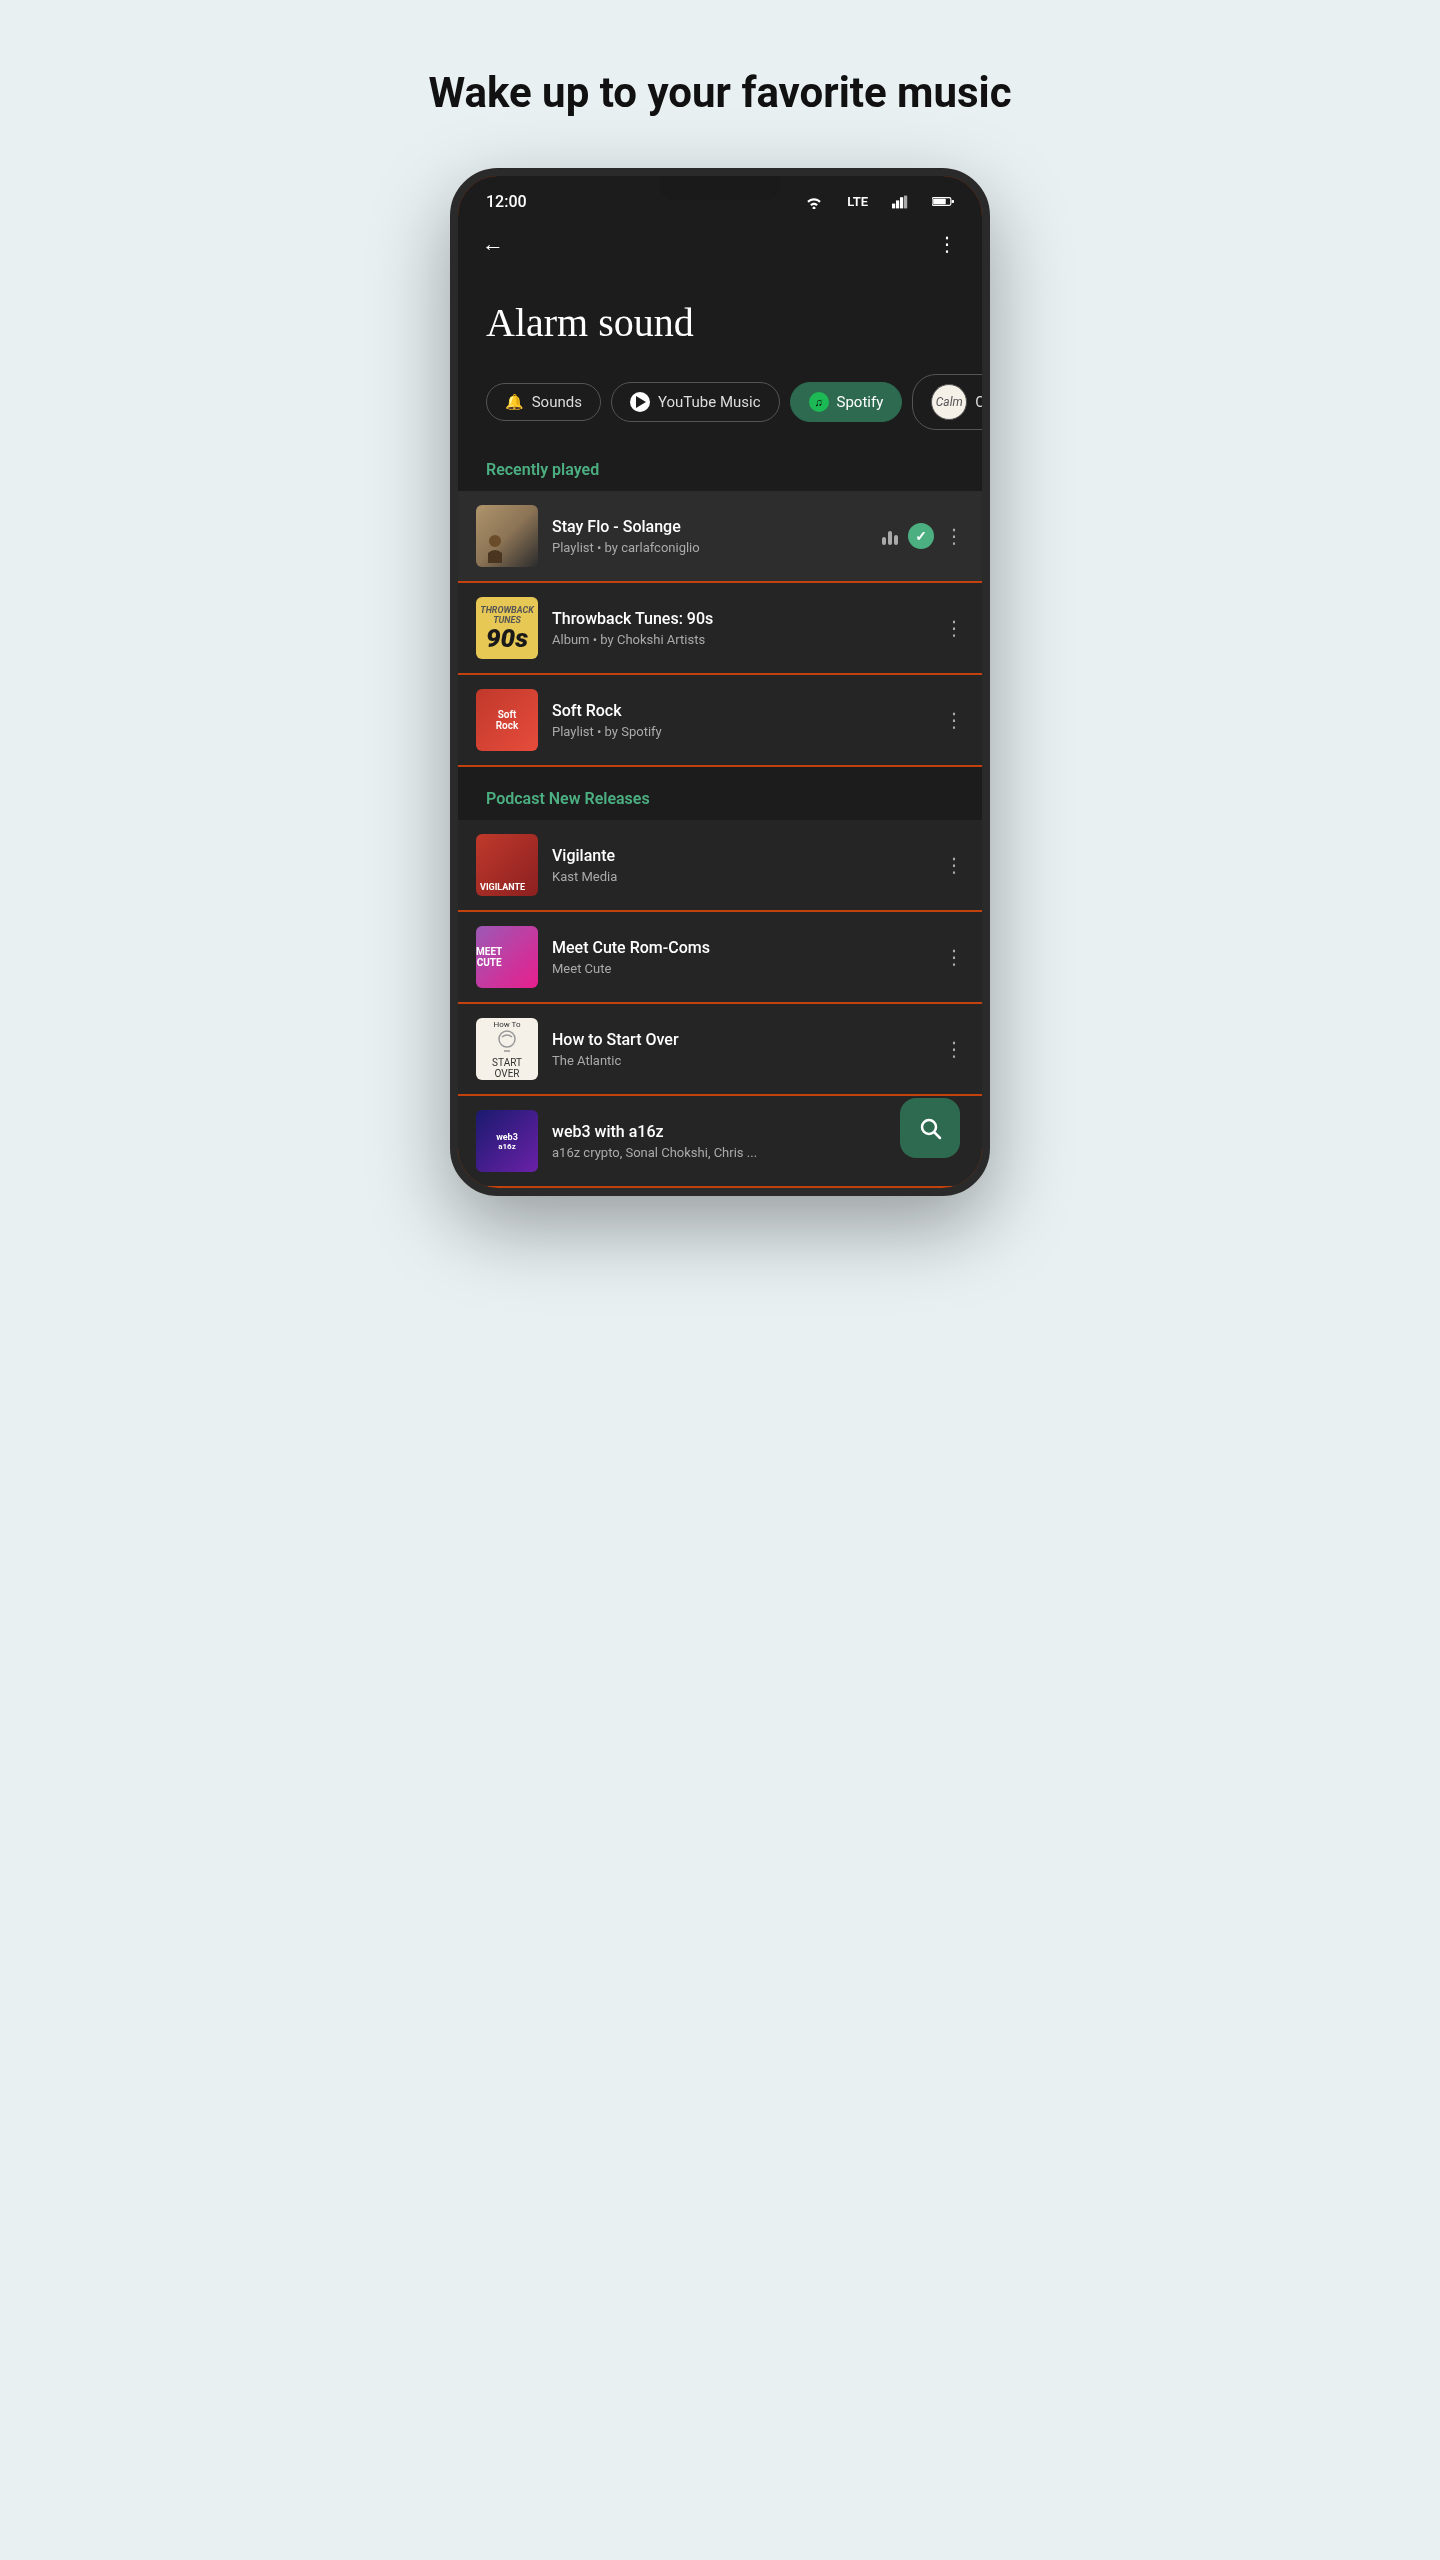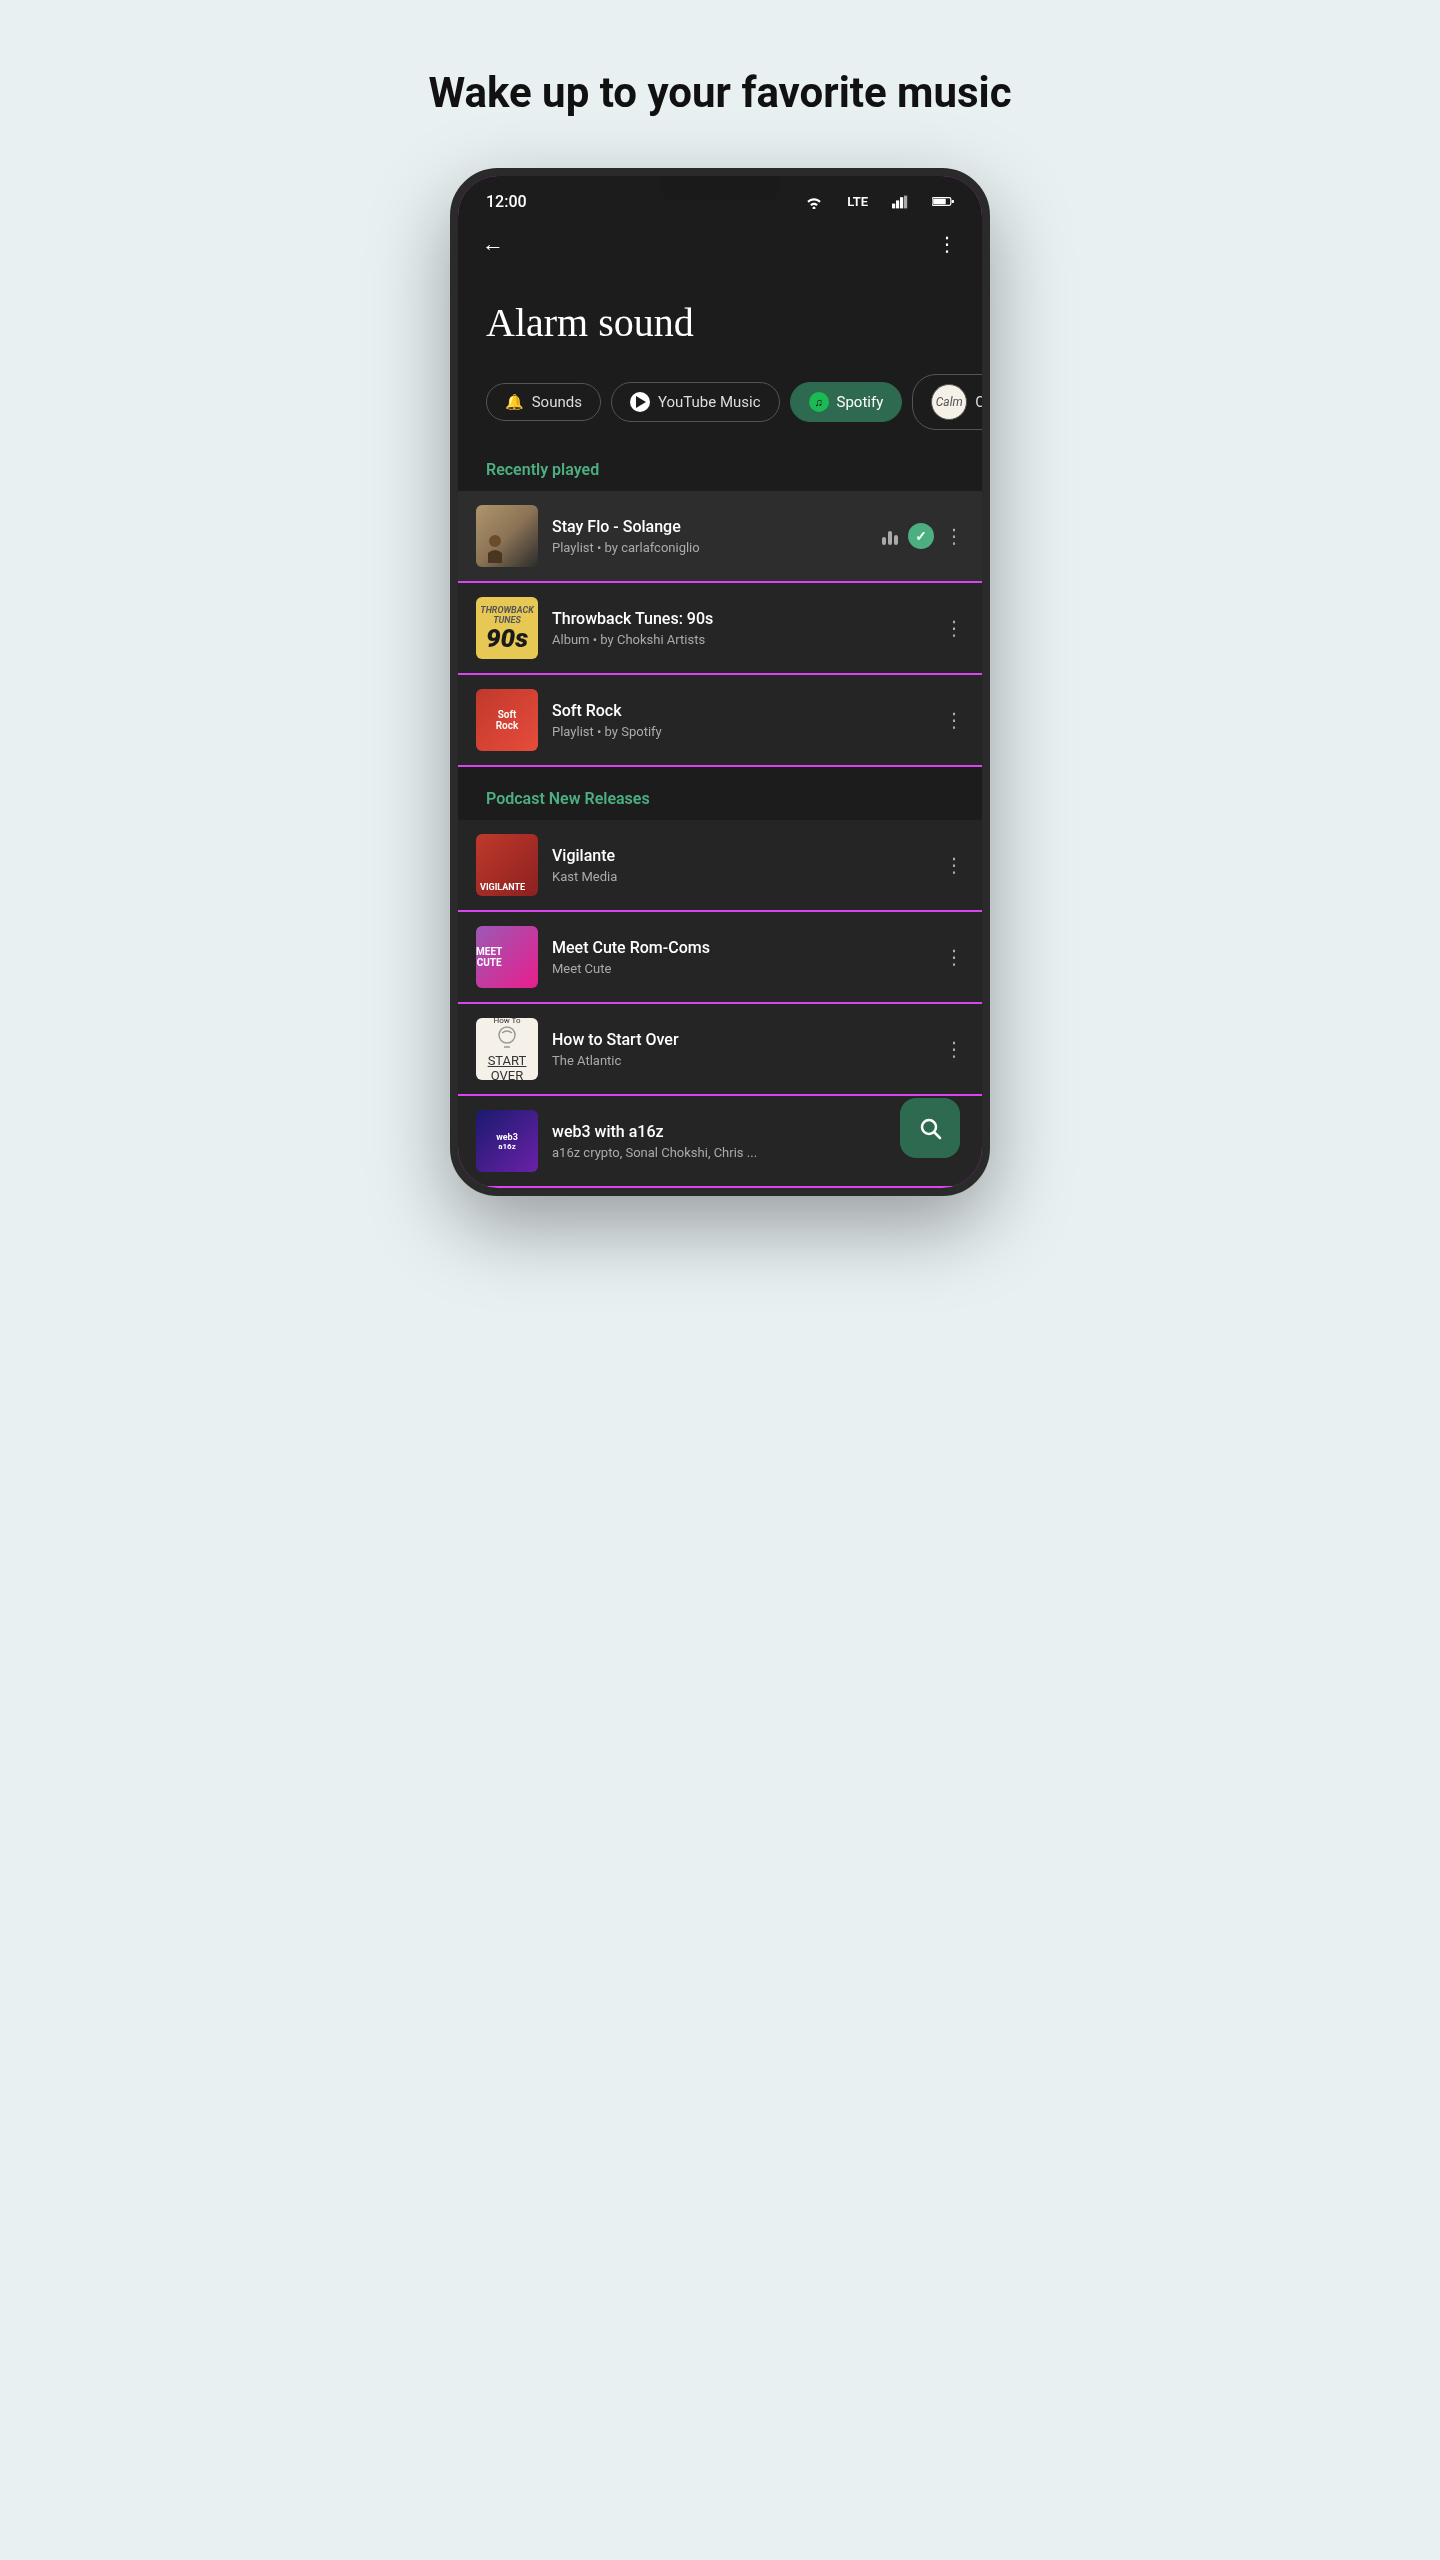--- a/index.html
+++ b/index.html
@@ -52,21 +52,21 @@
       position: absolute;
       right: -12px;
       top: 200px;
       width: 6px;
       height: 70px;
       background: #333;
       border-radius: 3px;
     }
 
     .phone-screen {
-      background: #d946ef;
+      background: #c2410c;
       min-height: 860px;
       overflow: hidden;
     }
 
     
     .status-bar {
       display: flex;
       justify-content: space-between;
       align-items: center;
       padding: 16px 28px 8px;
@@ -598,21 +598,21 @@
     <div class="list-item">
       <div class="item-thumb">
         <div class="thumb-startover">
           <div style="font-size:9px;color:#333;text-align:center;padding:4px;">
             <div style="font-size:8px;">How To</div>
             <svg width="30" height="24" viewBox="0 0 30 24">
               <circle cx="15" cy="10" r="8" fill="none" stroke="#999" stroke-width="1.5"></circle>
               <path d="M10 8 Q15 4 20 8" fill="none" stroke="#999" stroke-width="1.5"></path>
               <line x1="12" y1="22" x2="18" y2="22" stroke="#999" stroke-width="1.5"></line>
             </svg>
-            <div style="font-size:13px;margin-top:2px;text-decoration:underline;">START OVER</div>
+            <div style="font-size:10px;margin-top:2px;">START OVER</div>
           </div>
         </div>
       </div>
       <div class="item-info">
         <div class="item-title">How to Start Over</div>
         <div class="item-subtitle">The Atlantic</div>
       </div>
       <div class="item-actions">
         <span class="dots-icon">⋮</span>
       </div>

